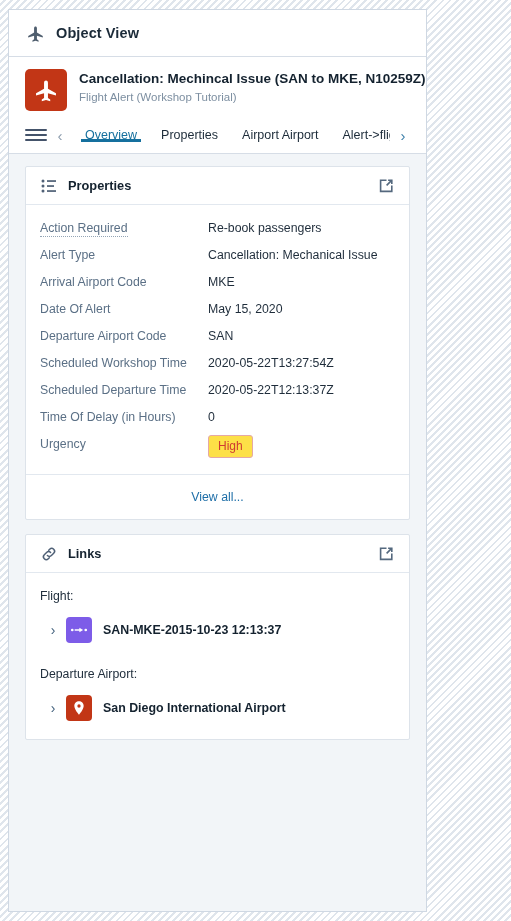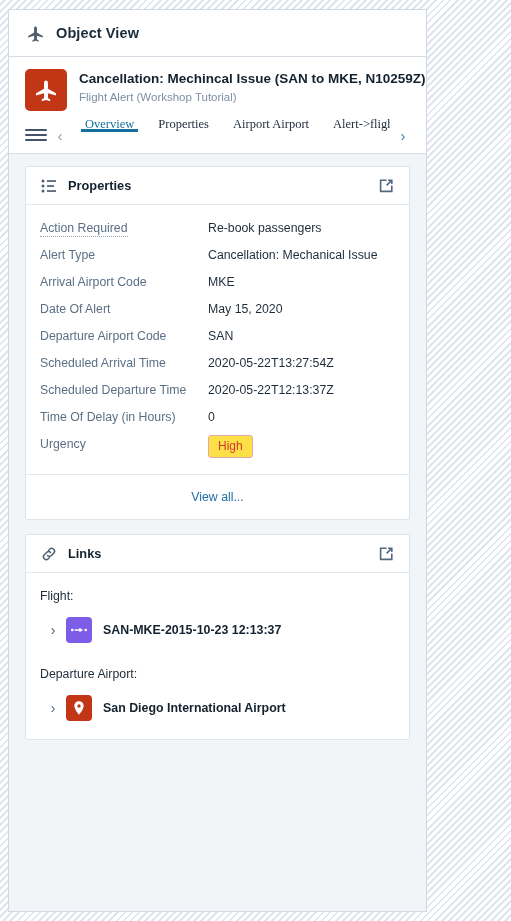--- a/index.html
+++ b/index.html
@@ -137,24 +137,23 @@
     display: flex;
     align-items: center;
     justify-content: center;
     color: #8c9cad;
     font-size: 15px;
     cursor: pointer;
   }
   .tab-arrow.right { color: #3b7ea8; }
   .tabs {
     display: flex;
-    align-items: flex-start;
+    align-items: center;
     flex: 1 1 auto;
     overflow: hidden;
-    font-family: Liberation Serif, serif;
   }
   .tab {
     display: flex;
     align-items: center;
     padding: 0 12px;
     font-size: 12.5px;
     color: #1c2b39;
     white-space: nowrap;
     cursor: pointer;
     position: relative;
@@ -411,21 +410,21 @@
         </div>
         <div class="prop-row">
           <div class="prop-label">Date Of Alert</div>
           <div class="prop-value">May 15, 2020</div>
         </div>
         <div class="prop-row">
           <div class="prop-label">Departure Airport Code</div>
           <div class="prop-value">SAN</div>
         </div>
         <div class="prop-row">
-          <div class="prop-label">Scheduled Arrival Time</div>
+          <div class="prop-label">Scheduled Workshop Time</div>
           <div class="prop-value">2020-05-22T13:27:54Z</div>
         </div>
         <div class="prop-row">
           <div class="prop-label">Scheduled Departure Time</div>
           <div class="prop-value">2020-05-22T12:13:37Z</div>
         </div>
         <div class="prop-row">
           <div class="prop-label">Time Of Delay (in Hours)</div>
           <div class="prop-value">0</div>
         </div>

